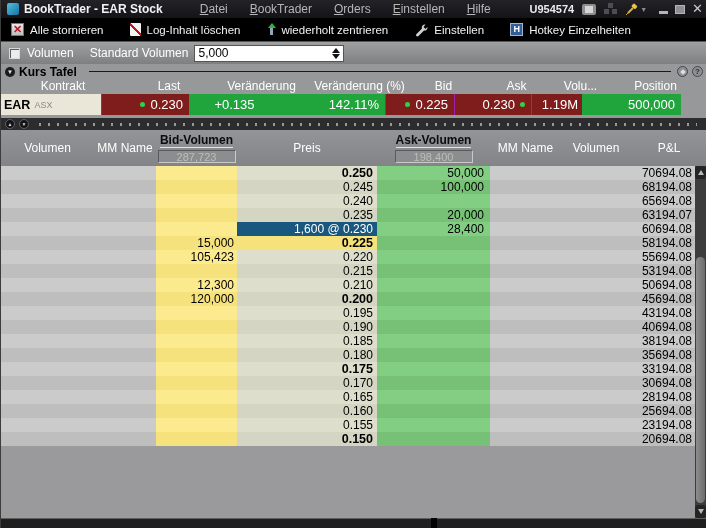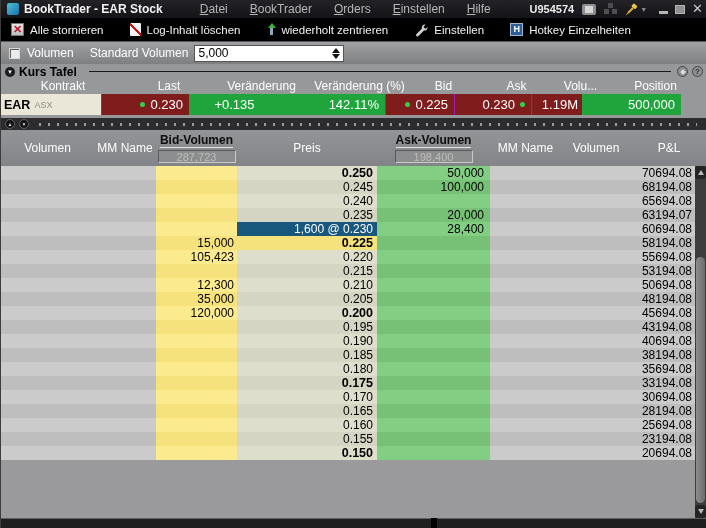--- a/index.html
+++ b/index.html
@@ -404,30 +404,20 @@
       <div class="cell-bid">12,300</div>
       <div class="cell-price">0.210</div>
       <div class="cell-ask"></div>
       <div class="gcell"></div>
       <div class="gcell"></div>
       <div class="gcell cell-pnl">50694.08</div>
     </div>
       <div class="lrow">
       <div class="gcell"></div>
       <div class="gcell"></div>
-      <div class="cell-bid">35,000</div>
-      <div class="cell-price">0.205</div>
-      <div class="cell-ask"></div>
-      <div class="gcell"></div>
-      <div class="gcell"></div>
-      <div class="gcell cell-pnl">48194.08</div>
-    </div>
-      <div class="lrow">
-      <div class="gcell"></div>
-      <div class="gcell"></div>
       <div class="cell-bid">120,000</div>
       <div class="cell-price bold">0.200</div>
       <div class="cell-ask"></div>
       <div class="gcell"></div>
       <div class="gcell"></div>
       <div class="gcell cell-pnl">45694.08</div>
     </div>
       <div class="lrow">
       <div class="gcell"></div>
       <div class="gcell"></div>

